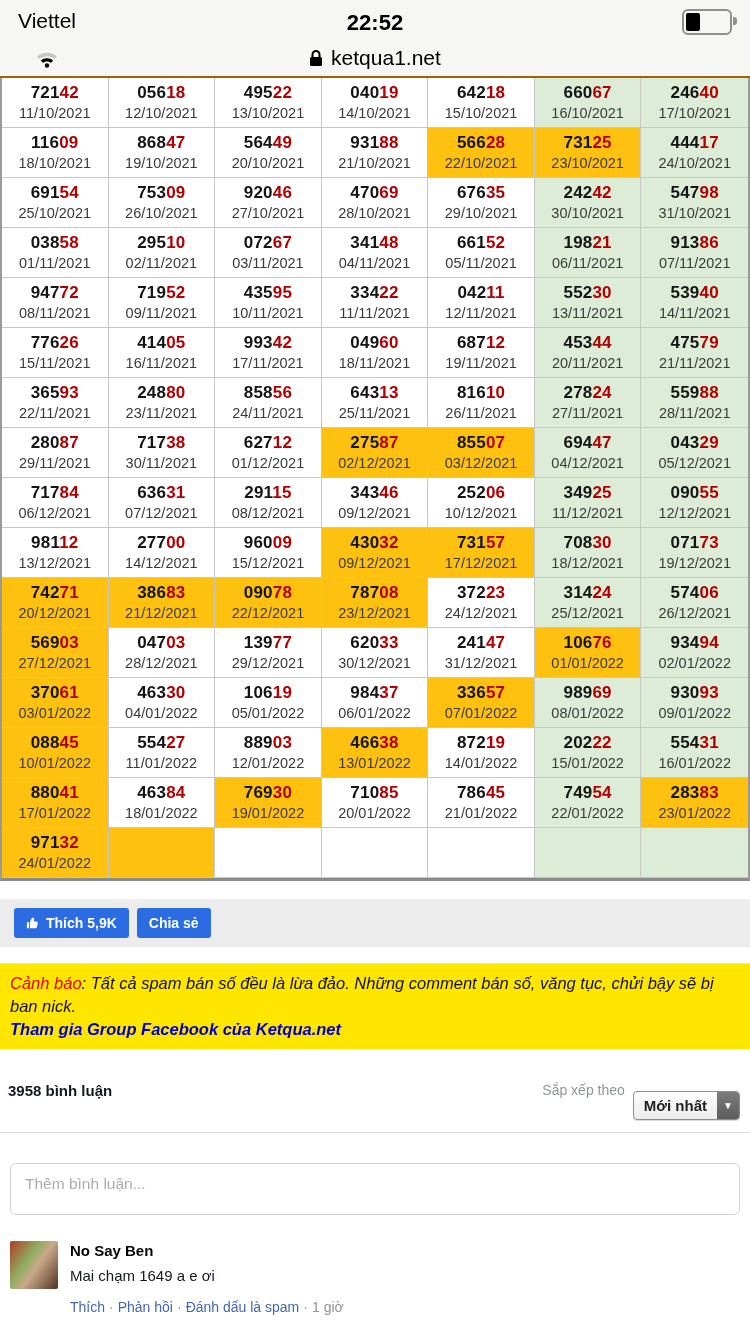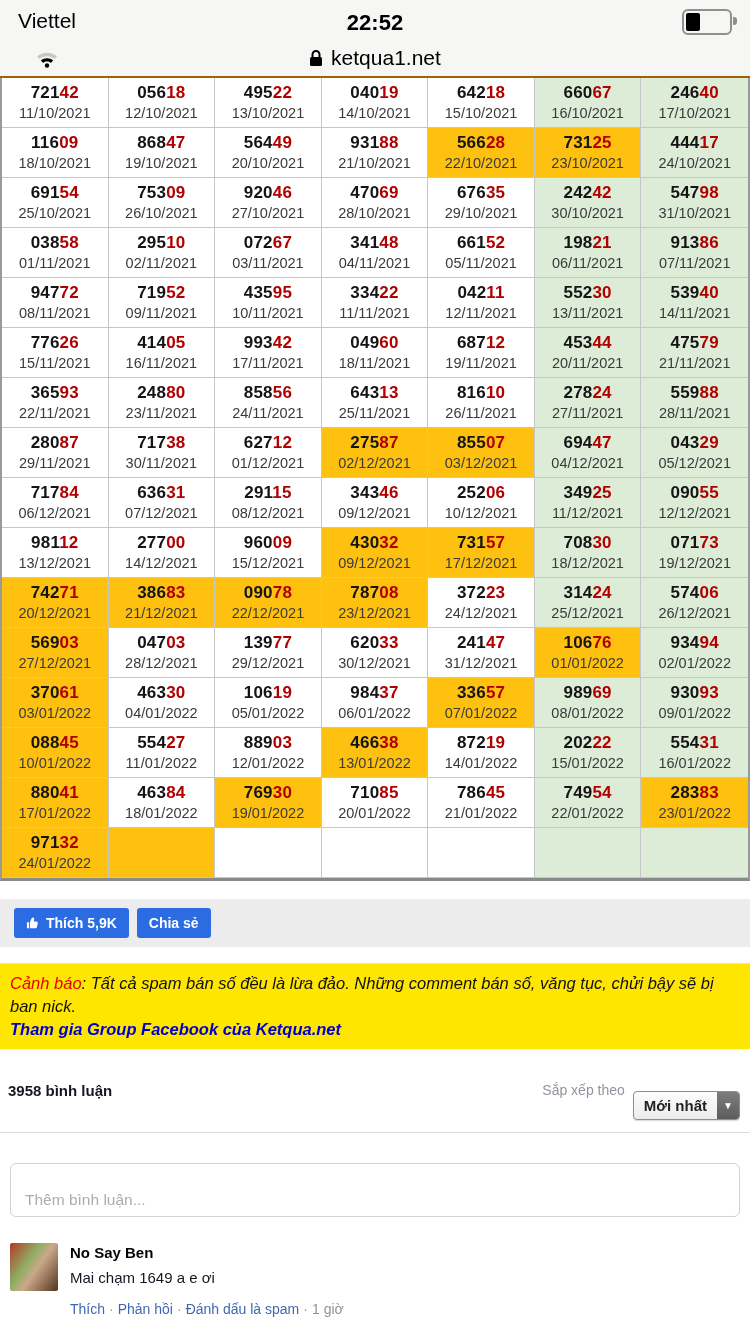--- a/index.html
+++ b/index.html
@@ -45,21 +45,21 @@
   .warn-link{color:#0000cc;font-weight:700;display:block;cursor:pointer;}
   
   .c-header{display:flex;align-items:center;justify-content:space-between;padding:11px 10px 12px 8px;}
   .c-count{font-size:15px;font-weight:700;color:#141823;}
   .c-sort{display:flex;align-items:center;gap:8px;}
   .c-sort-label{font-size:14px;color:#90949c;}
   .selectbox{display:flex;align-items:stretch;border:1px solid #8e8e8e;border-radius:4px;overflow:hidden;background:linear-gradient(#fdfdfd,#ececec);cursor:pointer;box-shadow:0 1px 1px rgba(0,0,0,.15);margin-top:31px;}
   .selectbox .sel-val{font-size:15px;font-weight:700;color:#222;padding:5px 10px;}
   .selectbox .sel-arrow{width:22px;background:linear-gradient(#7d7d7d,#5c5c5c);color:#fff;font-size:10px;display:flex;align-items:center;justify-content:center;}
   .c-divider{border-top:1px solid #dcdcdc;}
-  .composer{margin:30px 10px 0 10px;border:1px solid #d2d2d2;border-radius:6px;height:52px;box-sizing:border-box;padding:26px 12px;}
+  .composer{margin:30px 10px 0 10px;border:1px solid #d2d2d2;border-radius:6px;height:52px;box-sizing:border-box;padding:10px 12px;}
   .composer input{border:none;outline:none;width:100%;font-size:15.5px;font-family:"Liberation Sans",sans-serif;color:#333;background:transparent;}
   .composer input::placeholder{color:#a9adb3;}
   .comment{display:flex;gap:12px;padding:0 10px;margin-top:26px;}
   .avatar{width:48px;height:48px;flex:0 0 48px;position:relative;}
   .avatar.sq{border-radius:2px;background:linear-gradient(125deg,#b23a2a 0%,#8fae62 38%,#caa88a 55%,#51331f 100%);}
   .avatar.rd{border-radius:50%;background:radial-gradient(circle at 45% 35%,#e6e6e6 0%,#9a9a9a 55%,#3f3f3f 100%);}
   .c-body{flex:1;min-width:0;}
   .c-name{font-size:15px;font-weight:700;color:#050505;line-height:20px;cursor:pointer;}
   .c-name.blue{color:#3b5998;}
   .c-text{font-size:15px;color:#141823;line-height:22px;margin-top:4px;}

